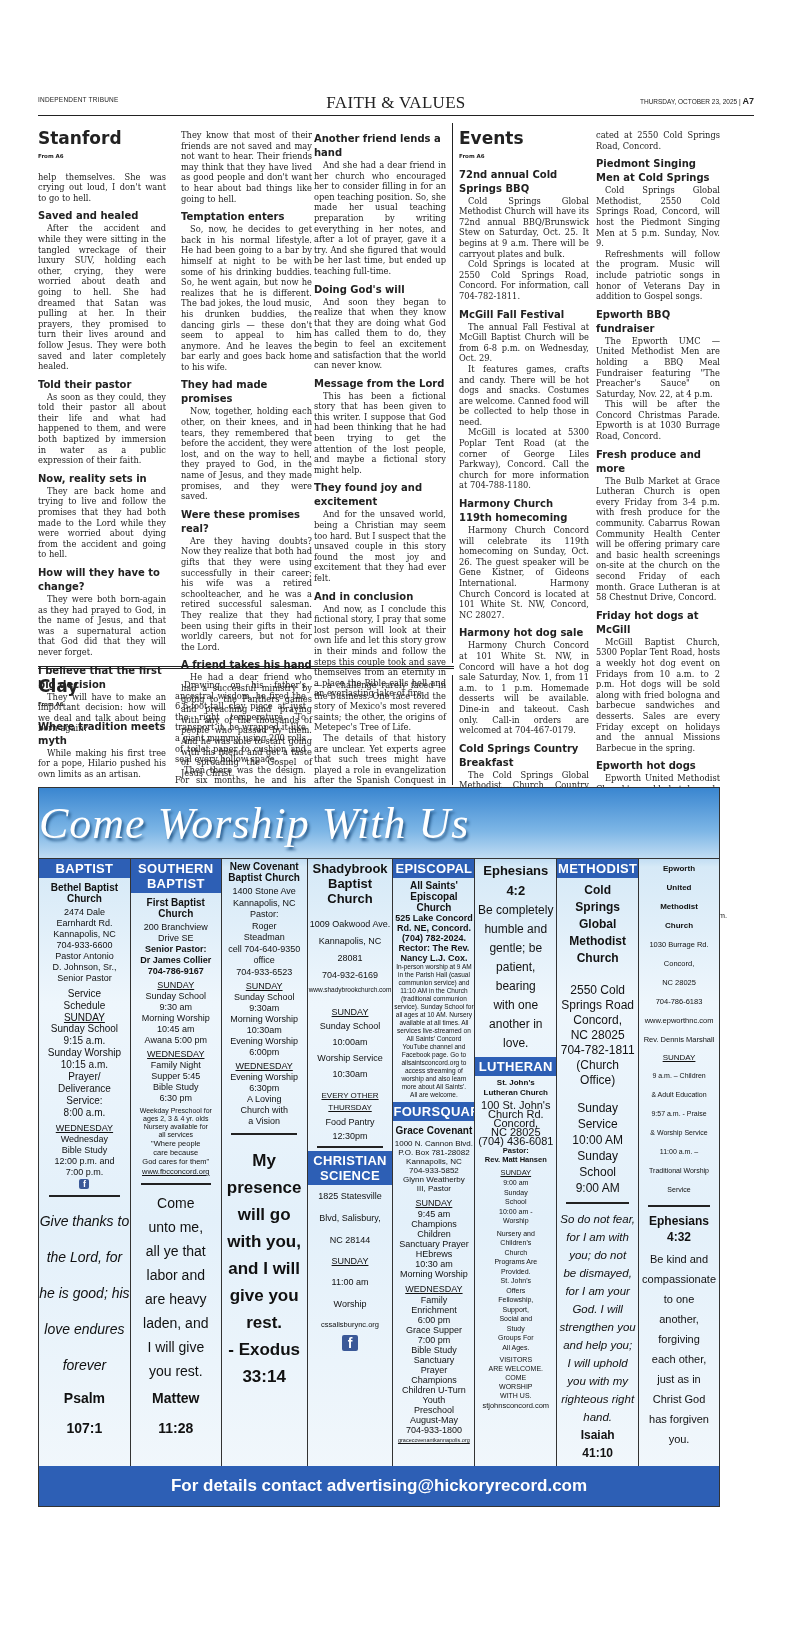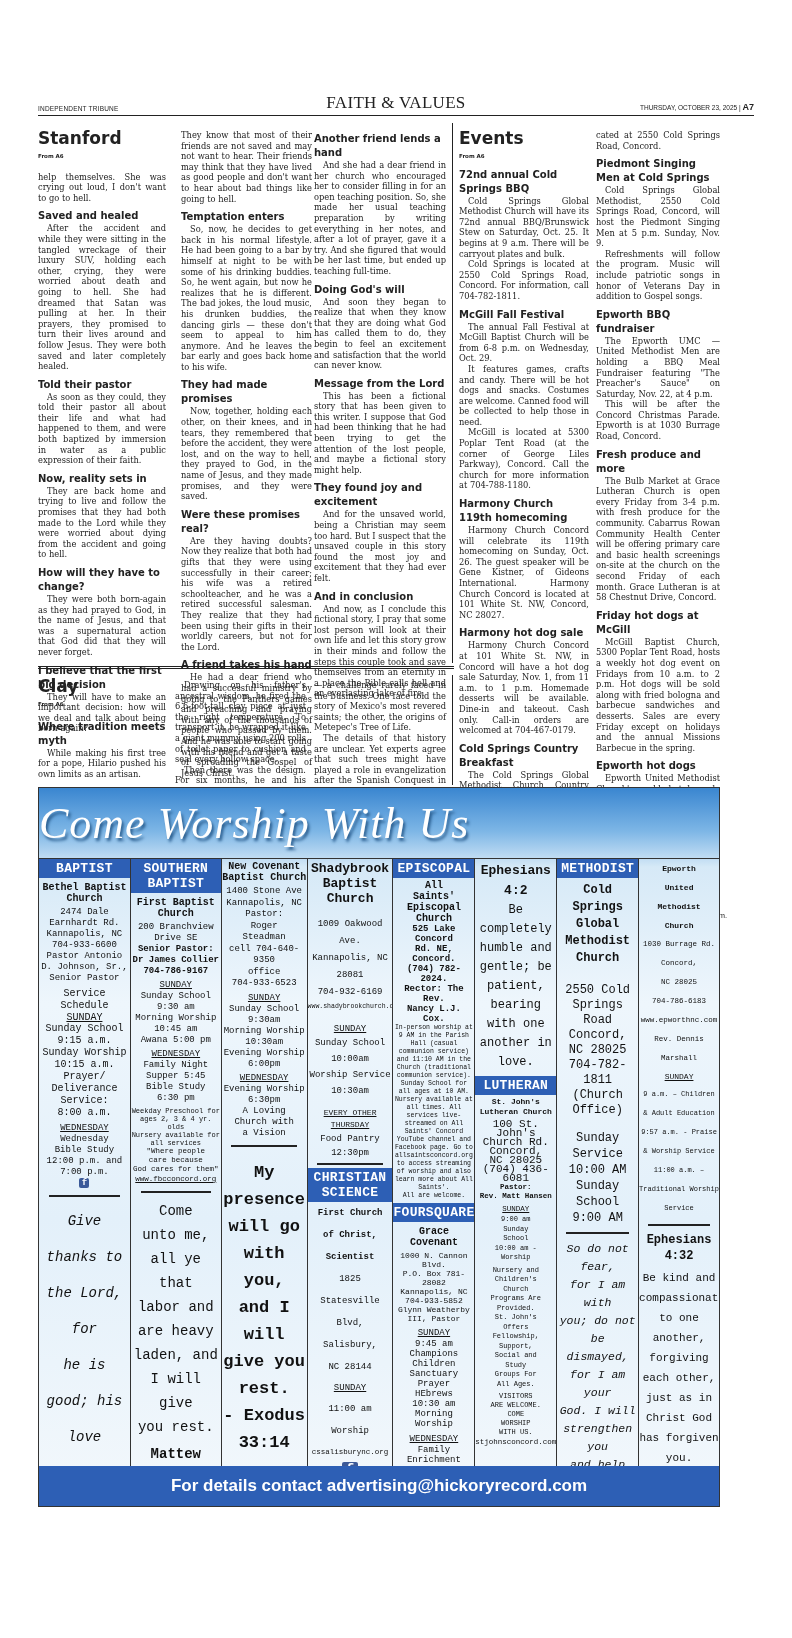--- a/index.html
+++ b/index.html
@@ -1,34 +1,34 @@
 <!DOCTYPE html>
 <html><head>
 <meta charset="utf-8">
 <style>
 *{box-sizing:border-box;margin:0;padding:0}
 body{width:792px;height:1638px;background:#fff;color:#222;font-family:"DejaVu Serif",serif;position:relative;overflow:hidden}
-.masthead{position:absolute;left:38px;top:96px;width:716px;height:20px;border-bottom:1.5px solid #222;display:flex;align-items:flex-end;justify-content:space-between;padding-bottom:3px}
+.masthead{position:absolute;left:38px;top:96px;width:716px;height:20px;border-bottom:1.5px solid #222;display:flex;align-items:flex-start;justify-content:space-between;padding-bottom:3px}
 .mh-left{font-family:"Liberation Sans",sans-serif;font-size:6.5px;letter-spacing:.2px;text-transform:uppercase}
 .mh-center{font-family:"Liberation Serif",serif;font-size:17px;position:absolute;left:50%;transform:translateX(-50%);bottom:2px;letter-spacing:.3px}
 .mh-right{font-family:"Liberation Sans",sans-serif;font-size:6.5px;text-transform:uppercase}
 .mh-right b{font-size:9px}
 .col{position:absolute;font-size:8.3px;line-height:10.6px;text-align:justify}
 .col p{text-indent:9px}
 .col p.noi{text-indent:0}
 .h1{font-family:"DejaVu Sans",sans-serif;font-weight:bold;font-size:17px;line-height:20px;margin-top:6px}
 .from{font-family:"DejaVu Sans",sans-serif;font-weight:bold;font-size:5.5px;margin:3px 0 10px}
 .h2{font-family:"DejaVu Sans",sans-serif;font-weight:bold;font-size:10px;line-height:14px;margin-top:6px;text-align:left}
 .vrule{position:absolute;left:452px;top:123px;width:1px;height:540px;background:#222}
 .vrule2{position:absolute;left:452px;top:675px;width:1px;height:110px;background:#222}
 .hrule{position:absolute;left:38px;top:666px;width:416px;height:3px;border-top:1.5px solid #222;border-bottom:1px solid #222}
 .ad{position:absolute;left:38px;top:787px;width:682px;height:720px;border:1px solid #333;background:linear-gradient(180deg,#3a86d0 0%,#7db6e6 6%,#d6e9f7 11%,#eef6fc 30%,#e3f0fa 60%,#f3f8fc 100%)}
 .ad-title{position:absolute;left:0;top:10px;width:100%;text-align:left;font-family:Liberation Serif, serif;font-style:italic;font-size:44px;color:#fff;text-shadow:2px 3px 3px #2b5e8f;letter-spacing:1px}
 .ad-grid{position:absolute;left:0;top:70px;width:100%;height:610px;display:flex;border-top:1px solid #333}
-.adcol{border-right:1px solid #333;font-family:Liberation Mono, monospace;text-align:center;font-size:9px;line-height:11px;color:#111;overflow:hidden}
+.adcol{border-right:1px solid #333;font-family:Liberation Sans, sans-serif;text-align:center;font-size:9px;line-height:11px;color:#111;overflow:hidden}
 .adcol:last-child{border-right:none}
 .band{background:#2d5fb5;color:#fff;font-weight:bold;font-size:13px;line-height:15px;padding:2px 0 2px;letter-spacing:.3px}
 .cn{font-weight:bold;font-size:10px;line-height:11px;margin:4px 0 3px}
 .u{text-decoration:underline}
 .sep{width:78%;height:2px;background:#222;margin:6px auto}
 .verse-i{font-style:italic;font-size:14px;line-height:36px}
 .verse-b{font-weight:bold;font-size:17px;line-height:27px}
 .verse-n{font-size:14px;line-height:24px}
 .ad-foot{position:absolute;left:0;bottom:0;width:100%;height:40px;background:#2d5fb5;color:#fff;font-family:"Liberation Sans",sans-serif;font-weight:bold;font-size:17px;line-height:40px;text-align:center}
 .fb{display:inline-block;width:10px;height:10px;background:#3b5998;color:#fff;font-size:9px;line-height:11px;font-weight:bold;border-radius:2px;vertical-align:middle;text-align:center}
@@ -317,25 +317,20 @@
           <div>10:30am</div>
         </div>
       <div class="u" style="margin-top:8px;font-size:8px">EVERY OTHER</div>
       <div class="u" style="font-size:8px;line-height:14px">THURSDAY</div>
       <div style="line-height:14px">
           <div>Food Pantry</div>
           <div>12:30pm</div>
         </div>
       <div class="sep" style="margin:3px auto"></div>
       <div class="band">CHRISTIAN SCIENCE</div>
-      <div style="font-weight:bold;line-height:22px">
-          <div>First Church</div>
-          <div>of Christ,</div>
-          <div>Scientist</div>
-        </div>
       <div style="line-height:22px">
           <div>1825 Statesville</div>
           <div>Blvd, Salisbury,</div>
           <div>NC 28144</div>
         </div>
       <div class="u" style="line-height:20px">SUNDAY</div>
       <div style="line-height:22px">
           <div>11:00 am</div>
           <div>Worship</div>
         </div>

